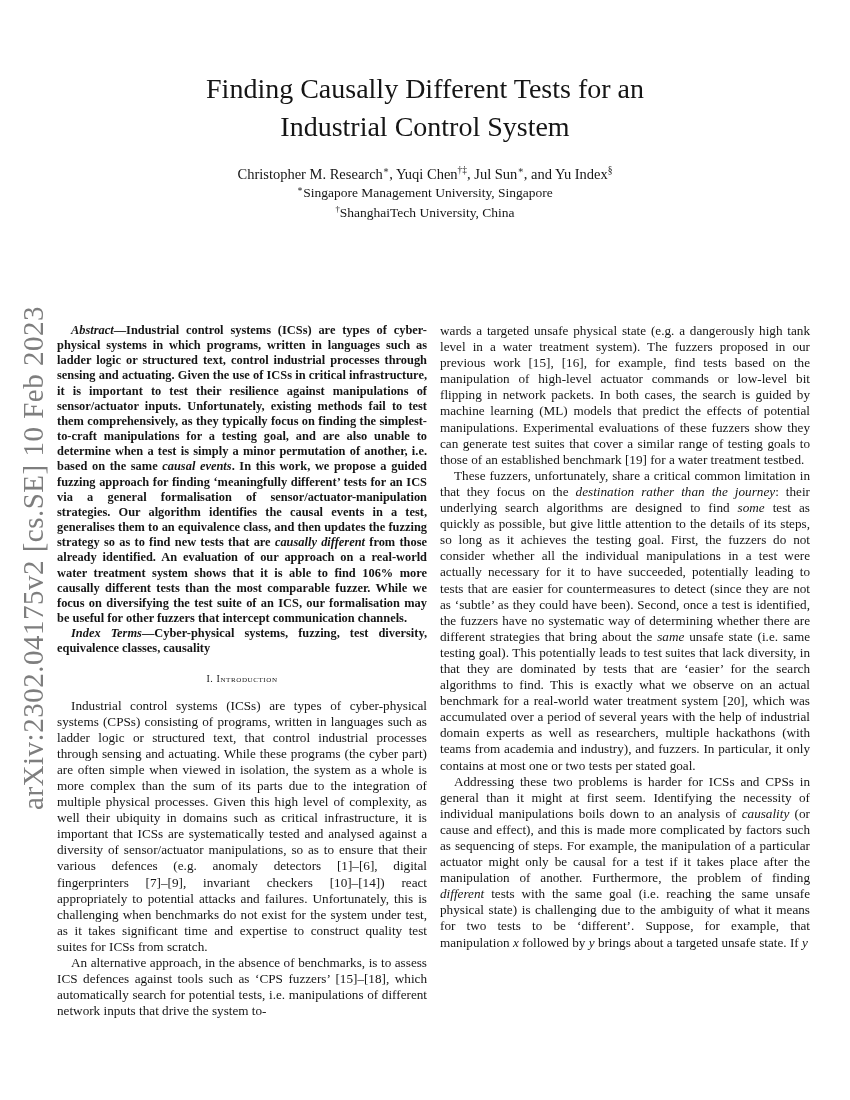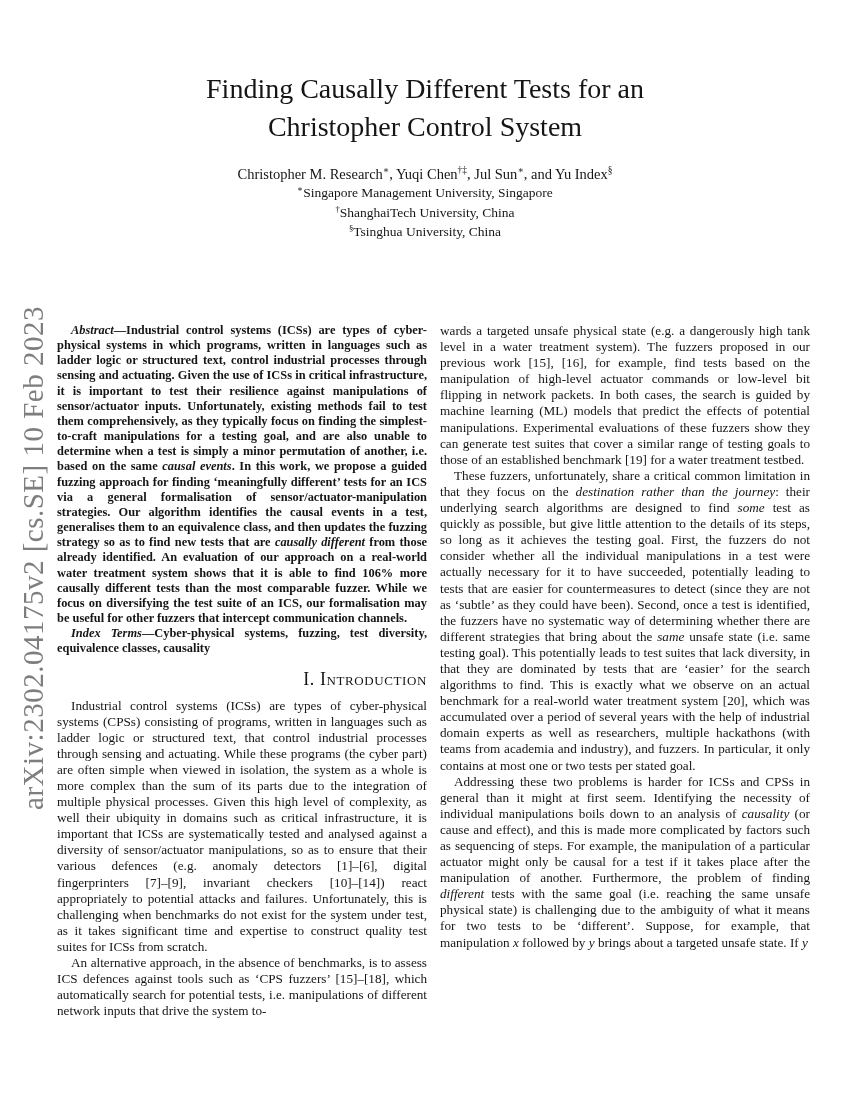--- a/index.html
+++ b/index.html
@@ -25,43 +25,42 @@
   .columns{
     position:absolute;top:285px;left:57px;width:753px;
     display:flex;gap:13px;
   }
   .col{width:370px;font-size:13.2px;line-height:16.1px;text-align:justify;margin-top:38px;}
   p{margin:0;text-indent:14px;}
   p.noindent{text-indent:0;}
   .abstract{font-weight:bold;font-size:12.4px;line-height:15.15px;}
   .index-terms{font-weight:bold;font-size:12.4px;line-height:15.15px;}
   .sec-head{
-    text-align:right;text-indent:0;
-    font-variant:small-caps;font-size:18px;letter-spacing:0.6px;
+    text-align:center;text-indent:0;
+    font-variant:small-caps;font-size:10px;letter-spacing:0.6px;
     margin:15px 0 10px 0;
   }
   .i{font-style:italic;}
 </style>
 </head>
 <body>
 
 <div class="page">
 
   <div class="watermark">arXiv:2302.04175v2 [cs.SE] 10 Feb 2023</div>
 
   <div class="header">
     <div class="title">
       <div>Finding Causally Different Tests for an</div>
-      <div>Christopher Control System</div>
+      <div>Industrial Control System</div>
     </div>
     <div class="authors"><span>Christopher M. Research</span><span class="sup">∗</span><span>, Yuqi Chen</span><span class="sup">†‡</span><span>, Jul Sun</span><span class="sup">∗</span><span>, and Yu Index</span><span class="sup">§</span></div>
     <div class="affiliations">
       <div><span class="sup">∗</span><span>Singapore Management University, Singapore</span></div>
       <div><span class="sup">†</span><span>ShanghaiTech University, China</span></div>
-      <div><span class="sup">§</span><span>Tsinghua University, China</span></div>
     </div>
   </div>
 
   <div class="columns">
     <div class="col">
       <p class="abstract"><span class="i">Abstract</span><span>—Industrial control systems (ICSs) are types of cyber-physical systems in which programs, written in languages such as ladder logic or structured text, control industrial processes through sensing and actuating. Given the use of ICSs in critical infrastructure, it is important to test their resilience against manipulations of sensor/actuator inputs. Unfortunately, existing methods fail to test them comprehensively, as they typically focus on finding the simplest-to-craft manipulations for a testing goal, and are also unable to determine when a test is simply a minor permutation of another, i.e. based on the same </span><span class="i">causal events</span><span>. In this work, we propose a guided fuzzing approach for finding ‘meaningfully different’ tests for an ICS via a general formalisation of sensor/actuator-manipulation strategies. Our algorithm identifies the causal events in a test, generalises them to an equivalence class, and then updates the fuzzing strategy so as to find new tests that are </span><span class="i">causally different</span><span> from those already identified. An evaluation of our approach on a real-world water treatment system shows that it is able to find 106% more causally different tests than the most comparable fuzzer. While we focus on diversifying the test suite of an ICS, our formalisation may be useful for other fuzzers that intercept communication channels.</span></p>
       <p class="index-terms"><span class="i">Index Terms</span><span>—Cyber-physical systems, fuzzing, test diversity, equivalence classes, causality</span></p>
       <p class="sec-head">I. Introduction</p>
       <p><span>Industrial control systems (ICSs) are types of cyber-physical systems (CPSs) consisting of programs, written in languages such as ladder logic or structured text, that control industrial processes through sensing and actuating. While these programs (the cyber part) are often simple when viewed in isolation, the system as a whole is more complex than the sum of its parts due to the integration of multiple physical processes. Given this high level of complexity, as well their ubiquity in domains such as critical infrastructure, it is important that ICSs are systematically tested and analysed against a diversity of sensor/actuator manipulations, so as to ensure that their various defences (e.g. anomaly detectors [1]–[6], digital fingerprinters [7]–[9], invariant checkers [10]–[14]) react appropriately to potential attacks and failures. Unfortunately, this is challenging when benchmarks do not exist for the system under test, as it takes significant time and expertise to construct quality test suites for ICSs from scratch.</span></p>
       <p><span>An alternative approach, in the absence of benchmarks, is to assess ICS defences against tools such as ‘CPS fuzzers’ [15]–[18], which automatically search for potential tests, i.e. manipulations of different network inputs that drive the system to-</span></p>

